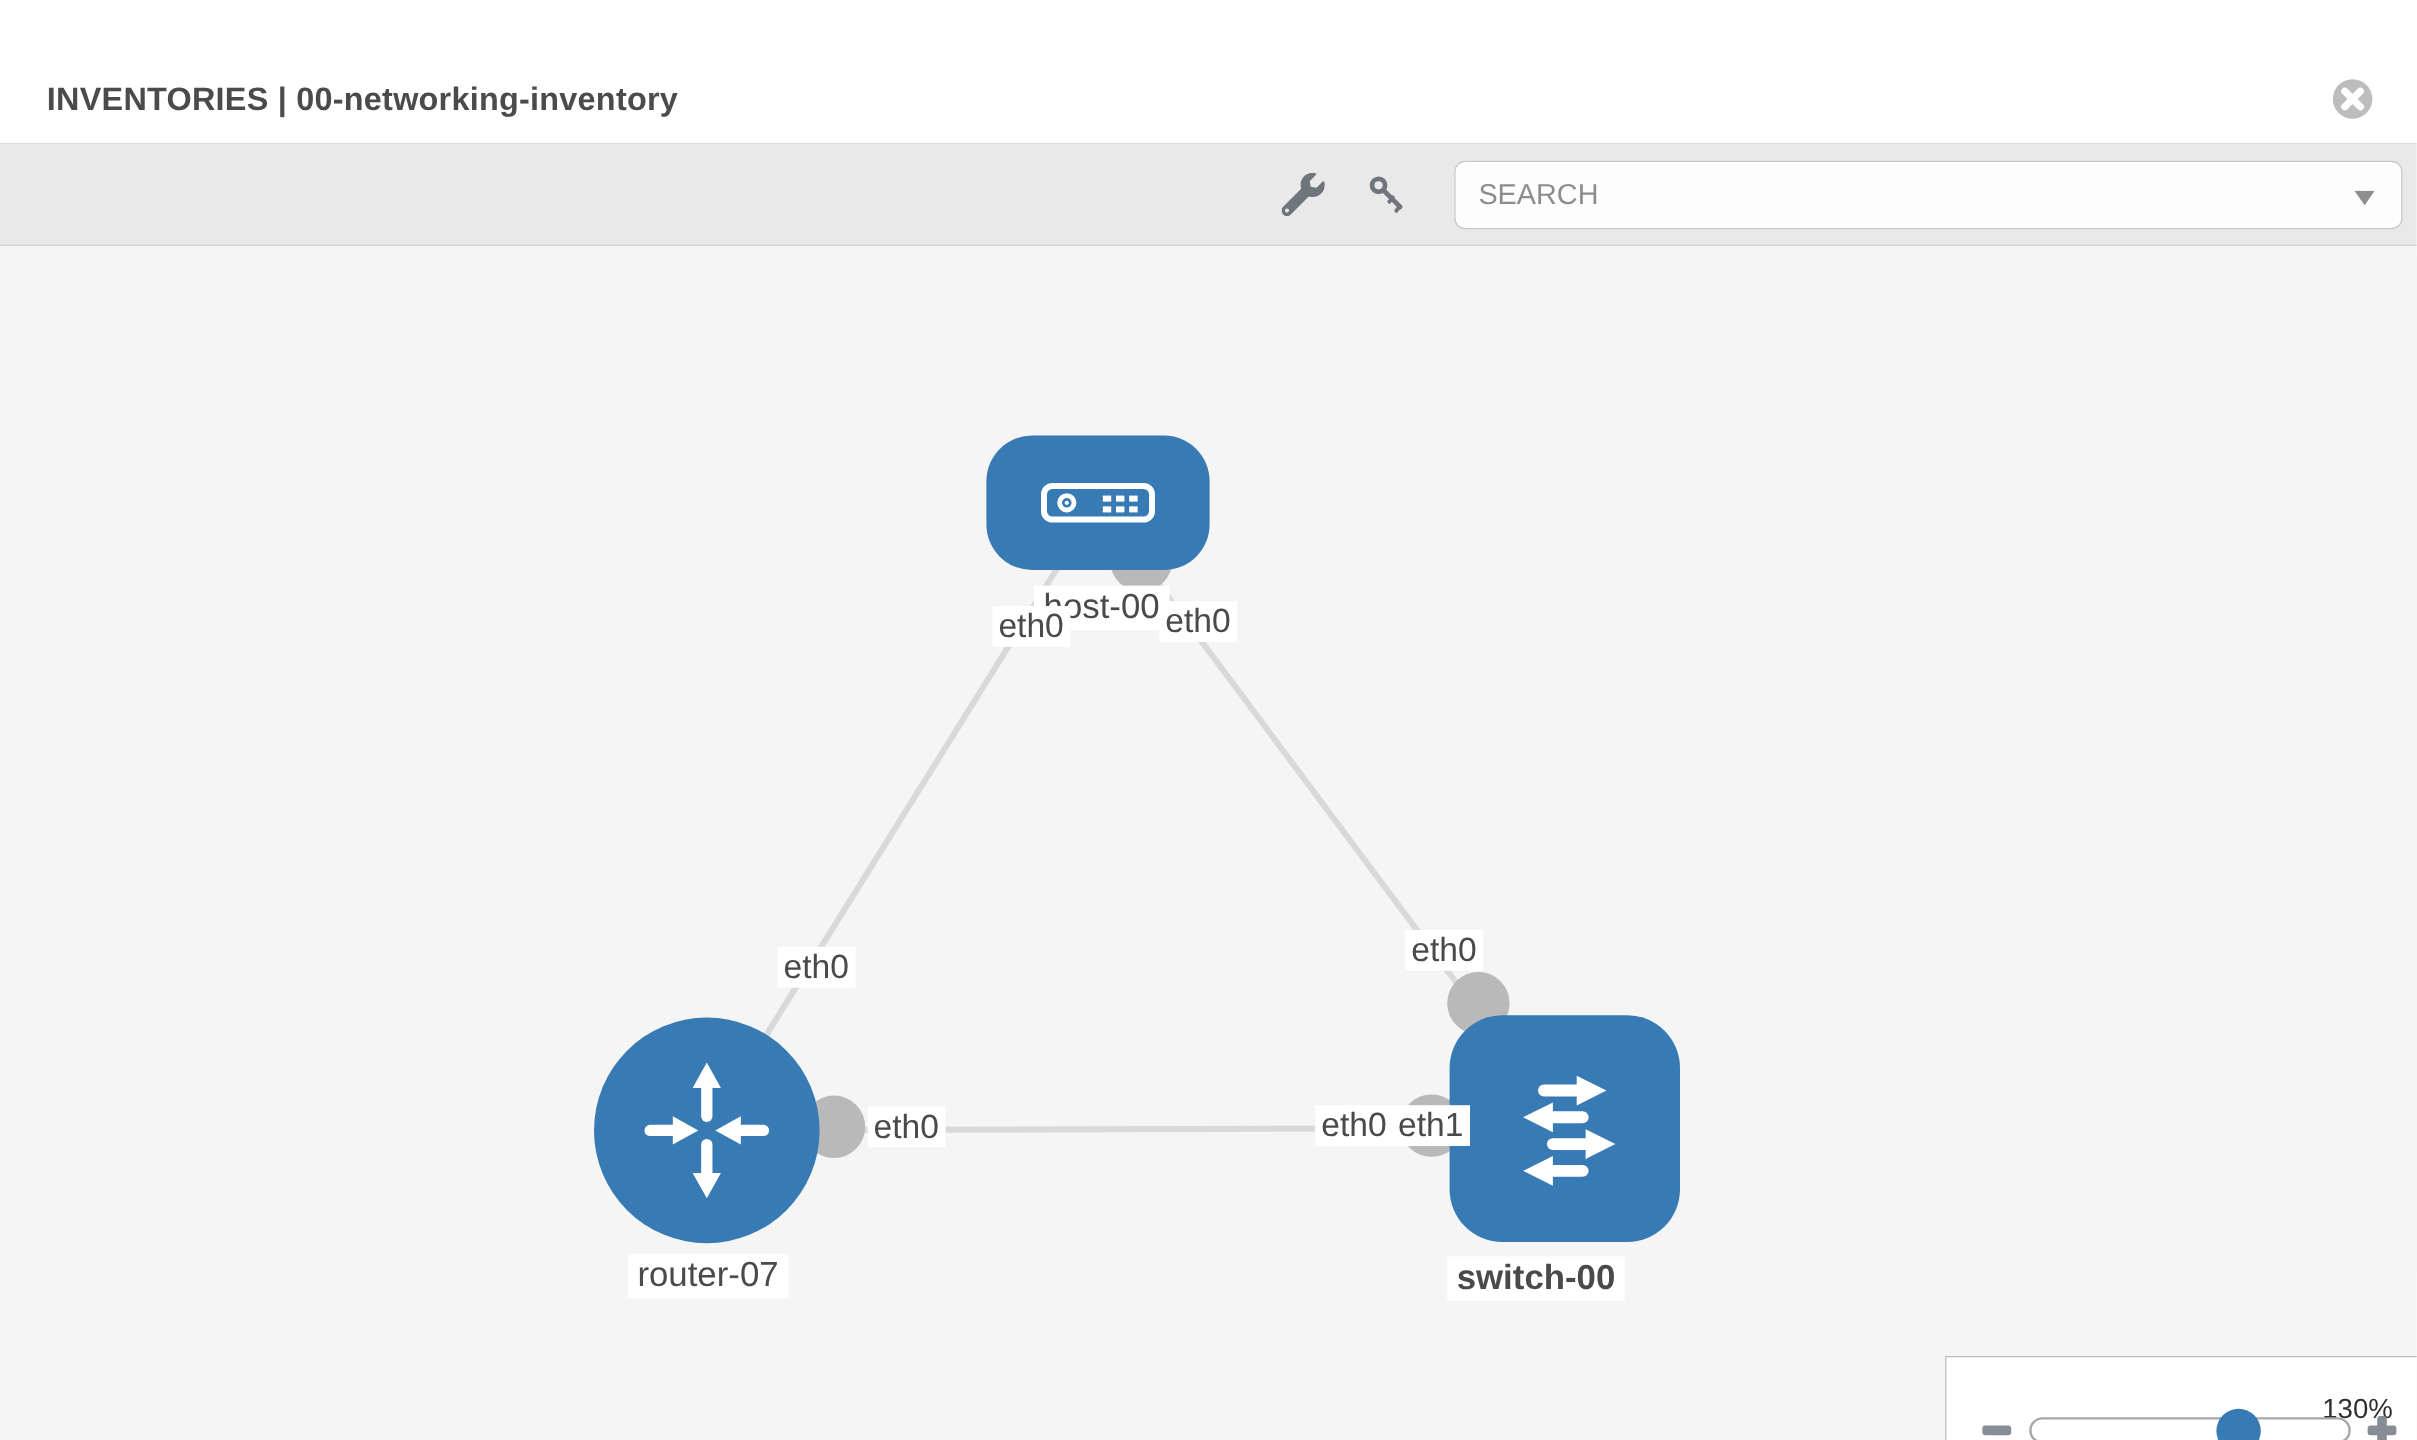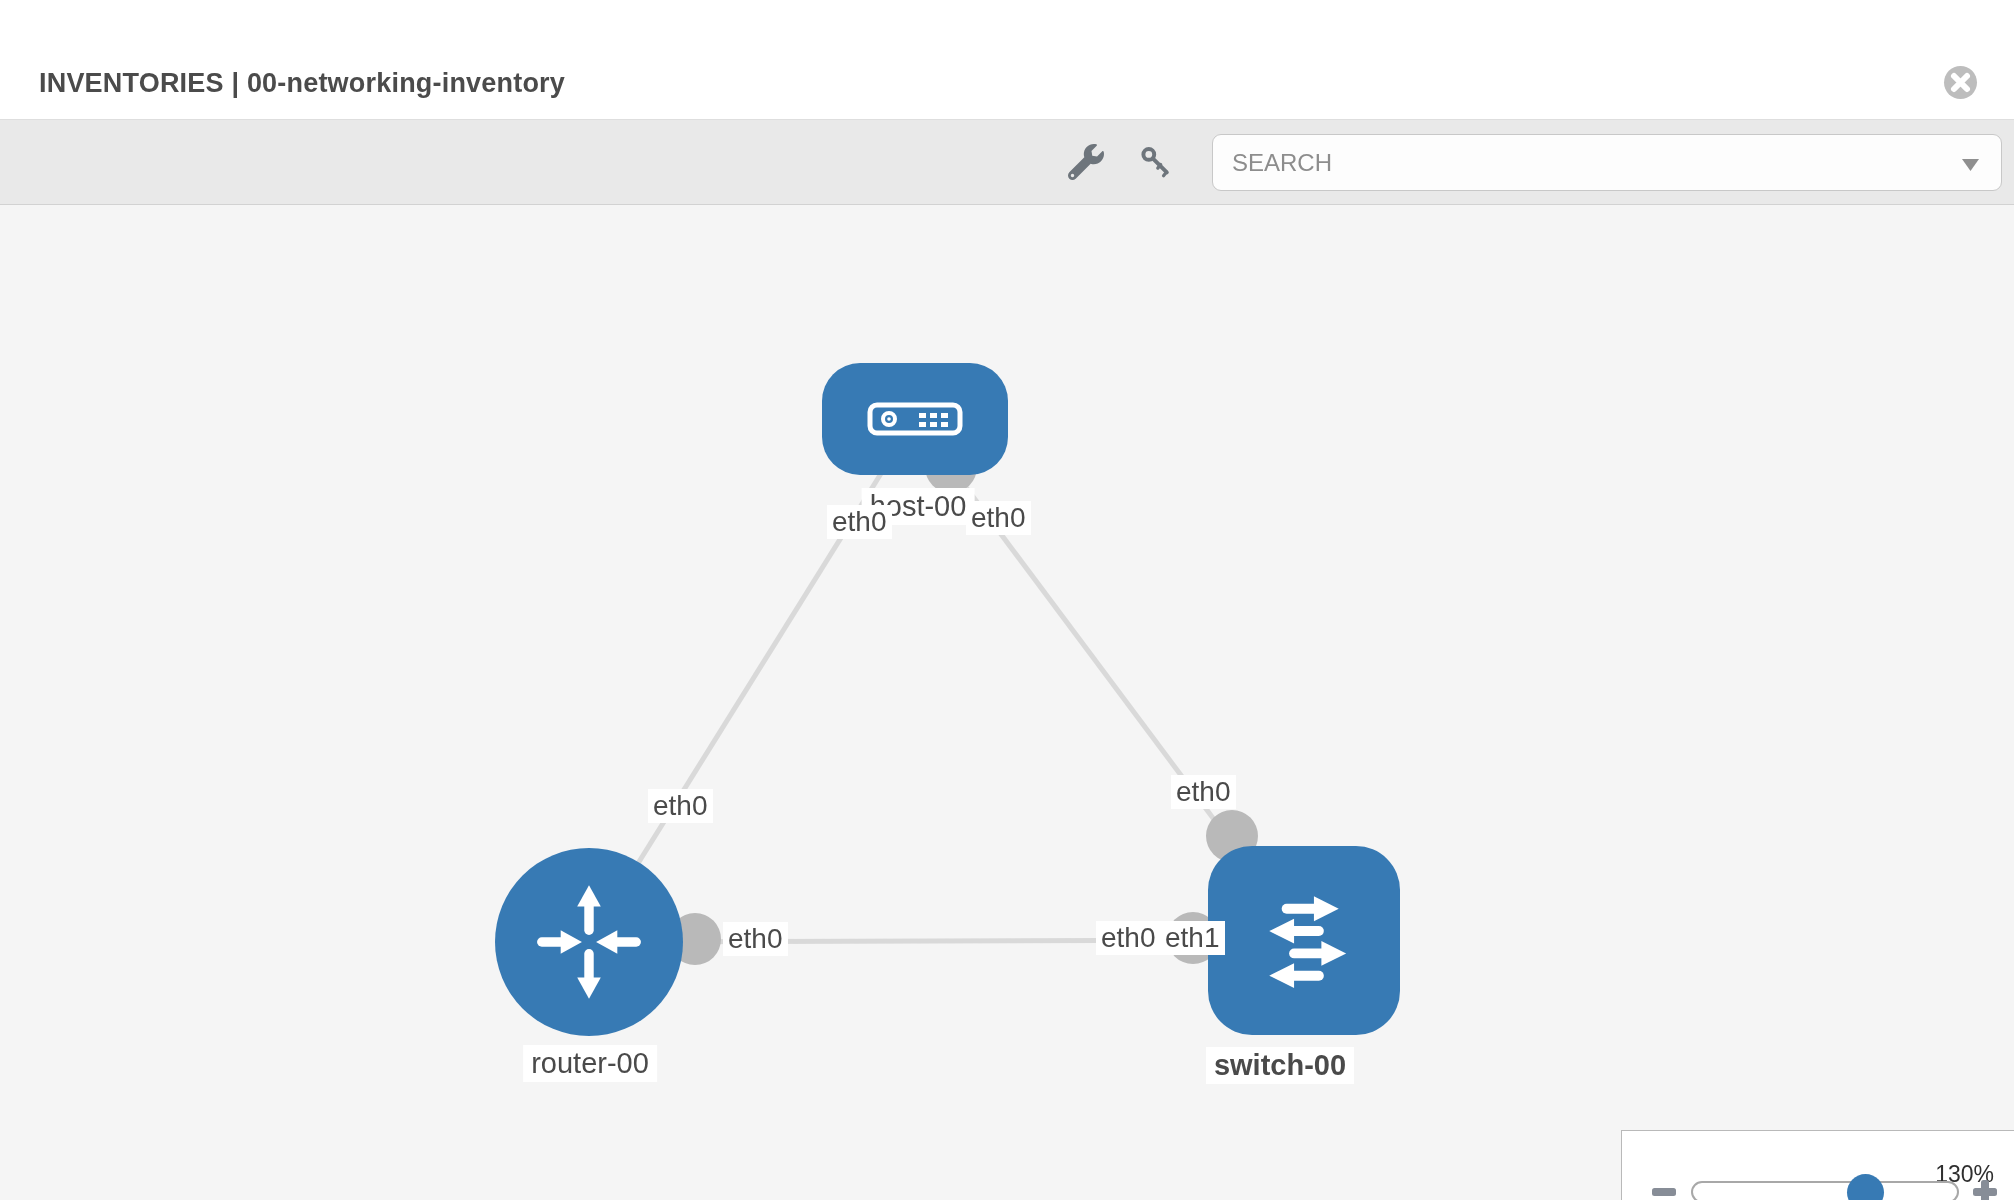--- a/index.html
+++ b/index.html
@@ -142,21 +142,21 @@
           <polygon points="22,42 42,32 42,52" stroke="none"></polygon>
         <path d="M42 60 L68 60" fill="none"></path>
           <polygon points="84,60 64,50 64,70" stroke="none"></polygon>
         <path d="M62 78 L38 78" fill="none"></path>
           <polygon points="22,78 42,68 42,88" stroke="none"></polygon>
       </g>
     </svg>
   </div>
 
   <span class="lbl node-lbl" style="left:918px; top:283px;">host-00</span>
-  <span class="lbl node-lbl" style="left:590px; top:840px;">router-00</span>
+  <span class="lbl node-lbl" style="left:590px; top:840px;">router-07</span>
   <span class="lbl node-lbl" style="left:1280px; top:842px;font-weight:bold;">switch-00</span>
 
   <span class="lbl iface-lbl" style="left:827px; top:300px;">eth0</span>
   <span class="lbl iface-lbl" style="left:966px; top:296px;">eth0</span>
   <span class="lbl iface-lbl" style="left:648px; top:584px;">eth0</span>
   <span class="lbl iface-lbl" style="left:1171px; top:570px;">eth0</span>
   <span class="lbl iface-lbl" style="left:723px; top:717px;">eth0</span>
   <span class="lbl iface-lbl" style="left:1096px; top:716px;">eth0</span>
   <span class="lbl iface-lbl" style="left:1120px; top:716px;margin-left:40px;">eth1</span>
 

